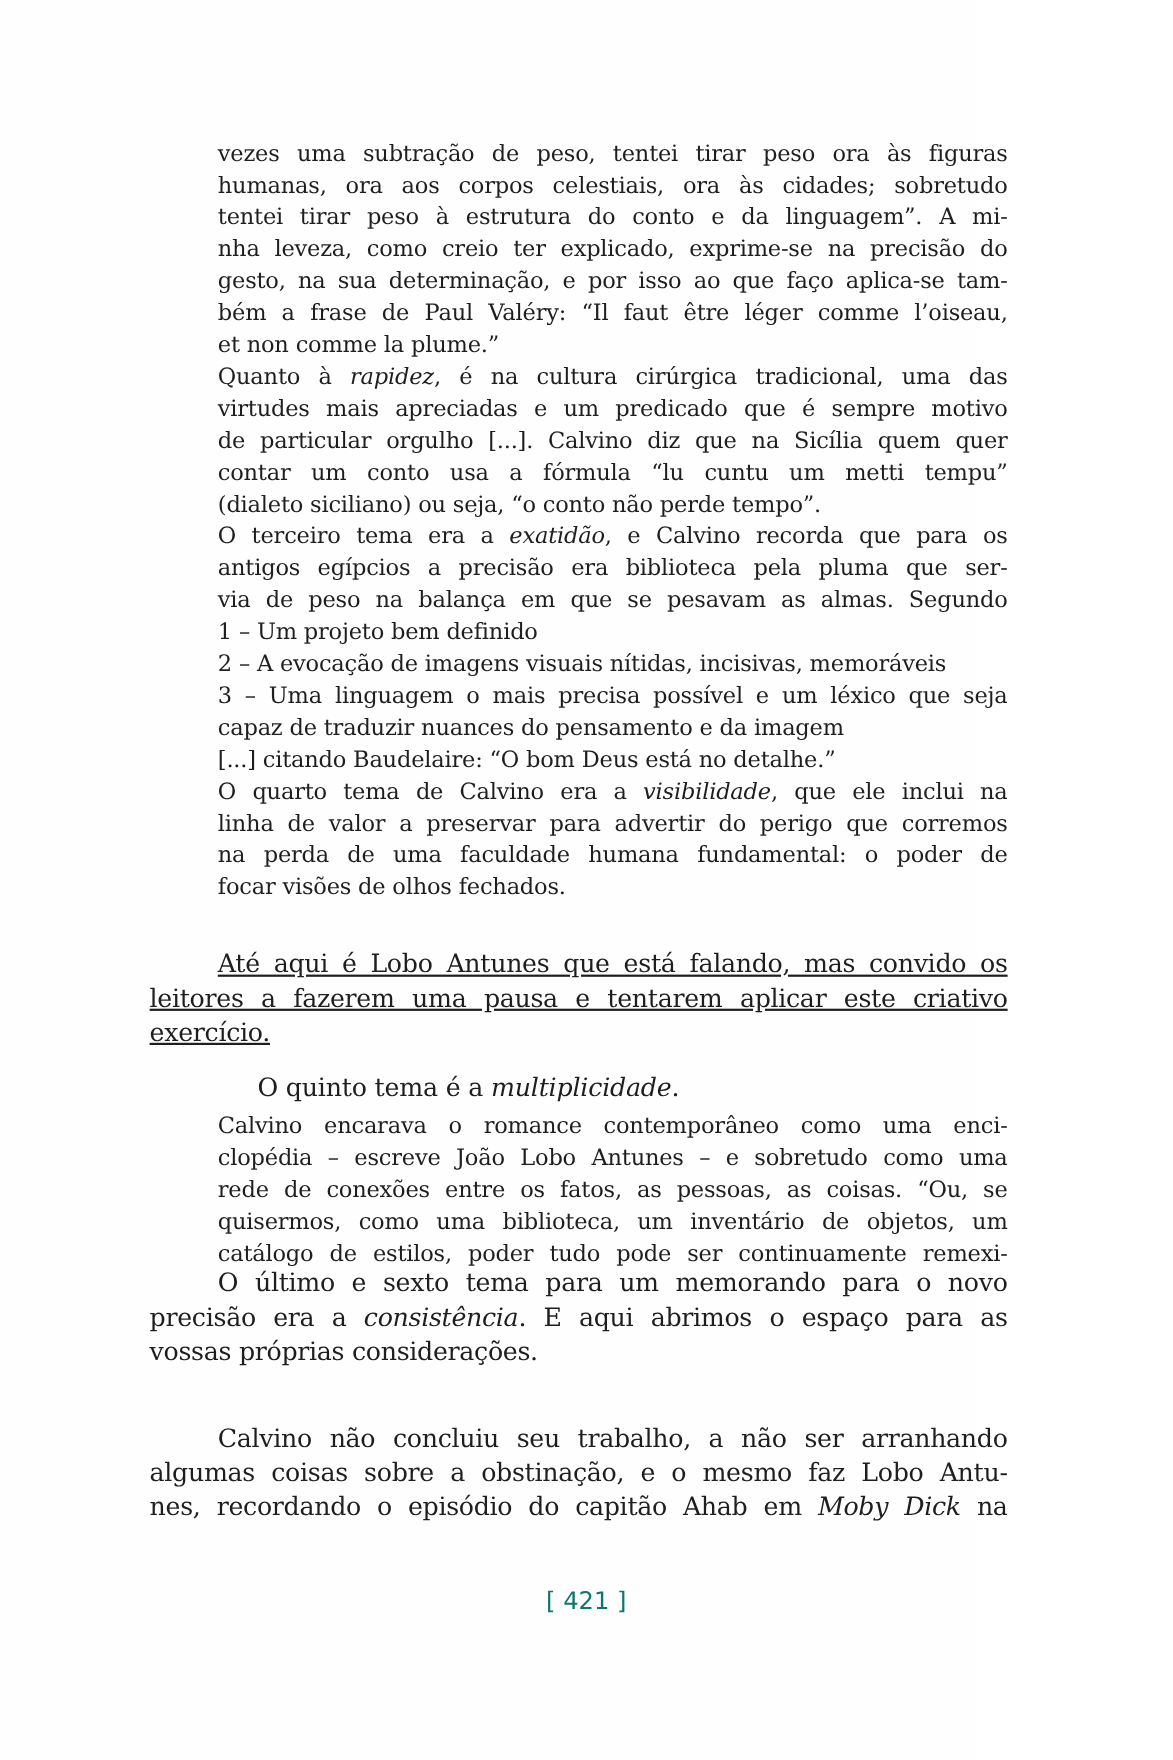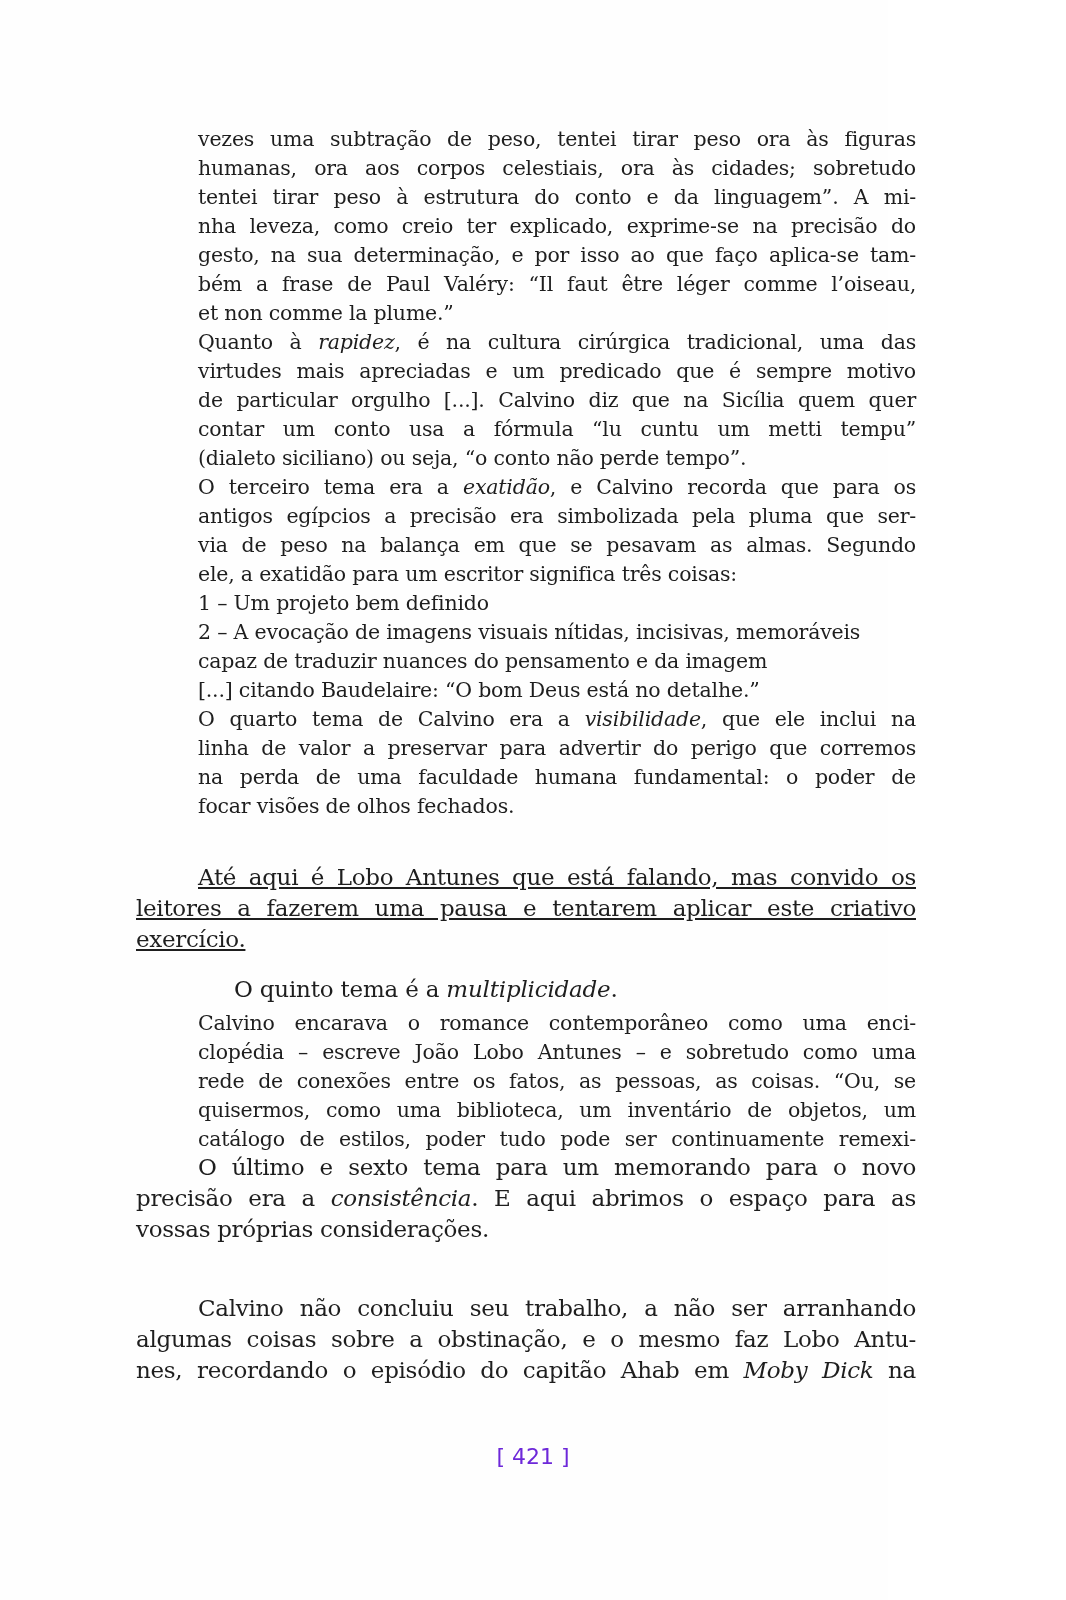--- a/index.html
+++ b/index.html
@@ -25,21 +25,21 @@
     position: absolute; left: 198px; width: 718px;
     font-family: "DejaVu Serif", "Liberation Serif", serif;
     font-size: 20.5px; line-height: 29px; color: #1e1e1e; letter-spacing: -0.2px;
   }
   .quote2 .line { display: block; white-space: nowrap; text-align: justify; text-align-last: justify; }
   .quote2 .line.last { text-align-last: left; }
   .quote2 .heading { font-size: 23px; line-height: 31px; display:block; margin-bottom: 4px; margin-left: 36px; }
   i { font-style: italic; }
   .page-number {
     position: absolute; left: 0; width: 1066px; top: 1444px; text-align: center;
-    font-family: "DejaVu Sans", "Liberation Sans", sans-serif; font-size: 22px; color: #6d28d9;
+    font-family: "DejaVu Sans", "Liberation Sans", sans-serif; font-size: 22px; color: #0f766e;
   }
 </style>
 </head>
 <body>
 
 <div class="page">
 
   <div class="quote">
     <span class="line">vezes uma subtração de peso, tentei tirar peso ora às figuras</span>
     <span class="line">humanas, ora aos corpos celestiais, ora às cidades; sobretudo</span>
@@ -49,25 +49,25 @@
     <span class="line">bém a frase de Paul Valéry: “Il faut être léger comme l’oiseau,</span>
     <span class="line last">et non comme la plume.”</span>
 
     <span class="line"><span>Quanto à </span><i>rapidez</i><span>, é na cultura cirúrgica tradicional, uma das</span></span>
     <span class="line">virtudes mais apreciadas e um predicado que é sempre motivo</span>
     <span class="line">de particular orgulho [...]. Calvino diz que na Sicília quem quer</span>
     <span class="line">contar um conto usa a fórmula “lu cuntu  um metti tempu”</span>
     <span class="line last">(dialeto siciliano) ou seja, “o conto não perde tempo”.</span>
 
     <span class="line"><span>O terceiro tema era a </span><i>exatidão</i><span>, e Calvino recorda que para os</span></span>
-    <span class="line">antigos egípcios a precisão era simbolizada pela pluma que ser-</span>
+    <span class="line">antigos egípcios a precisão era biblioteca pela pluma que ser-</span>
     <span class="line">via de peso na balança em que se pesavam as almas. Segundo</span>
-    <span class="line last">ele, a exatidão para um escritor significa três coisas:</span>
     <span class="line last">1 – Um projeto bem definido</span>
     <span class="line last">2 – A evocação de imagens visuais nítidas, incisivas, memoráveis</span>
+    <span class="line">3 – Uma linguagem o mais precisa possível e um léxico que seja</span>
     <span class="line last">capaz de traduzir nuances do pensamento e da imagem</span>
     <span class="line last">[...] citando Baudelaire: “O bom Deus está no detalhe.”</span>
 
     <span class="line"><span>O quarto tema de Calvino era a </span><i>visibilidade</i><span>, que ele inclui na</span></span>
     <span class="line">linha de valor a preservar para advertir do perigo que corremos</span>
     <span class="line">na perda de uma faculdade humana fundamental: o poder de</span>
     <span class="line last">focar visões de olhos fechados.</span>
   </div>
 
   <div class="body-text" style="top:862px;text-decoration:underline;">

